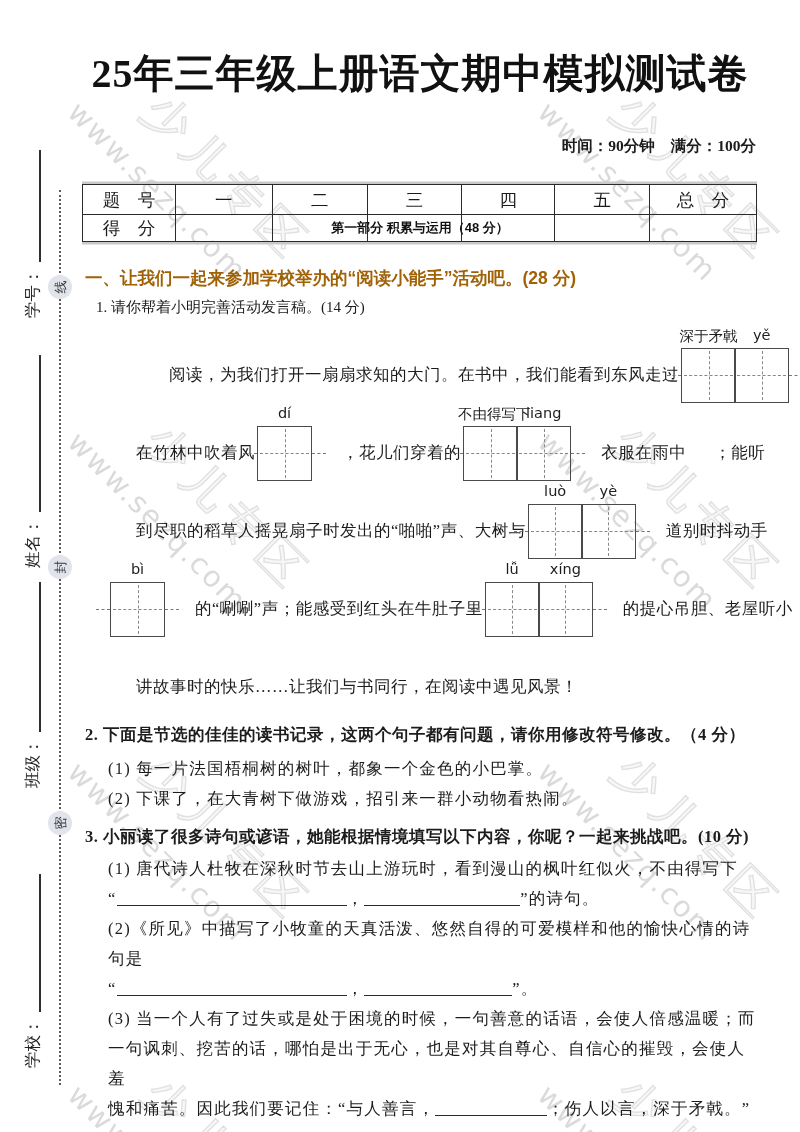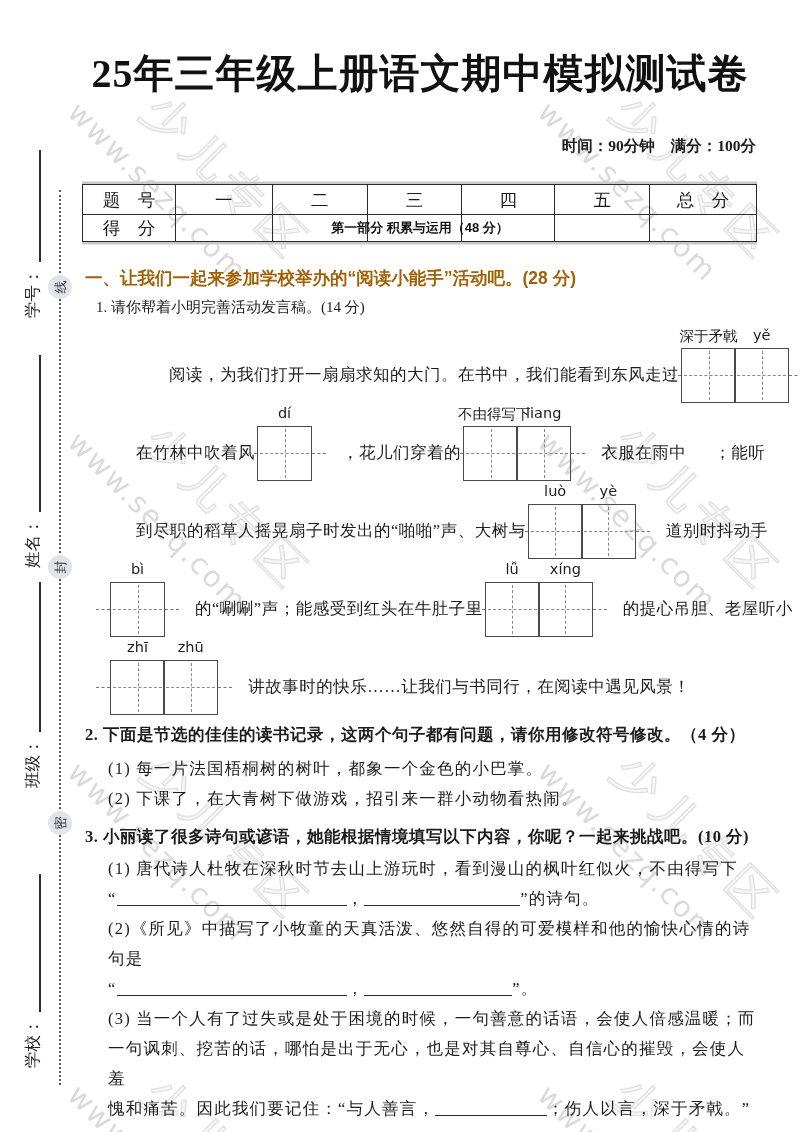--- a/index.html
+++ b/index.html
@@ -302,32 +302,20 @@
           <span class="tzg">
               <span class="v"></span>
               <span class="h"></span>
               <span class="py">xíng</span>
             </span>
         </span>
         <span class="seg">的提心吊胆、老屋听小</span>
       </div>
 
       <div class="speech-line">
-        <span class="boxgroup">
-          <span class="tzg">
-              <span class="v"></span>
-              <span class="h"></span>
-              <span class="py">zhī</span>
-            </span>
-          <span class="tzg">
-              <span class="v"></span>
-              <span class="h"></span>
-              <span class="py">zhū</span>
-            </span>
-        </span>
         <span class="seg">讲故事时的快乐……让我们与书同行，在阅读中遇见风景！</span>
       </div>
 
     </div>
 
     <div class="lower">
 
       <div class="q-heading">2. 下面是节选的佳佳的读书记录，这两个句子都有问题，请你用修改符号修改。（4 分）</div>
       <div class="q-items q2-items">
         <div class="q-line">(1) 每一片法国梧桐树的树叶，都象一个金色的小巴掌。</div>

